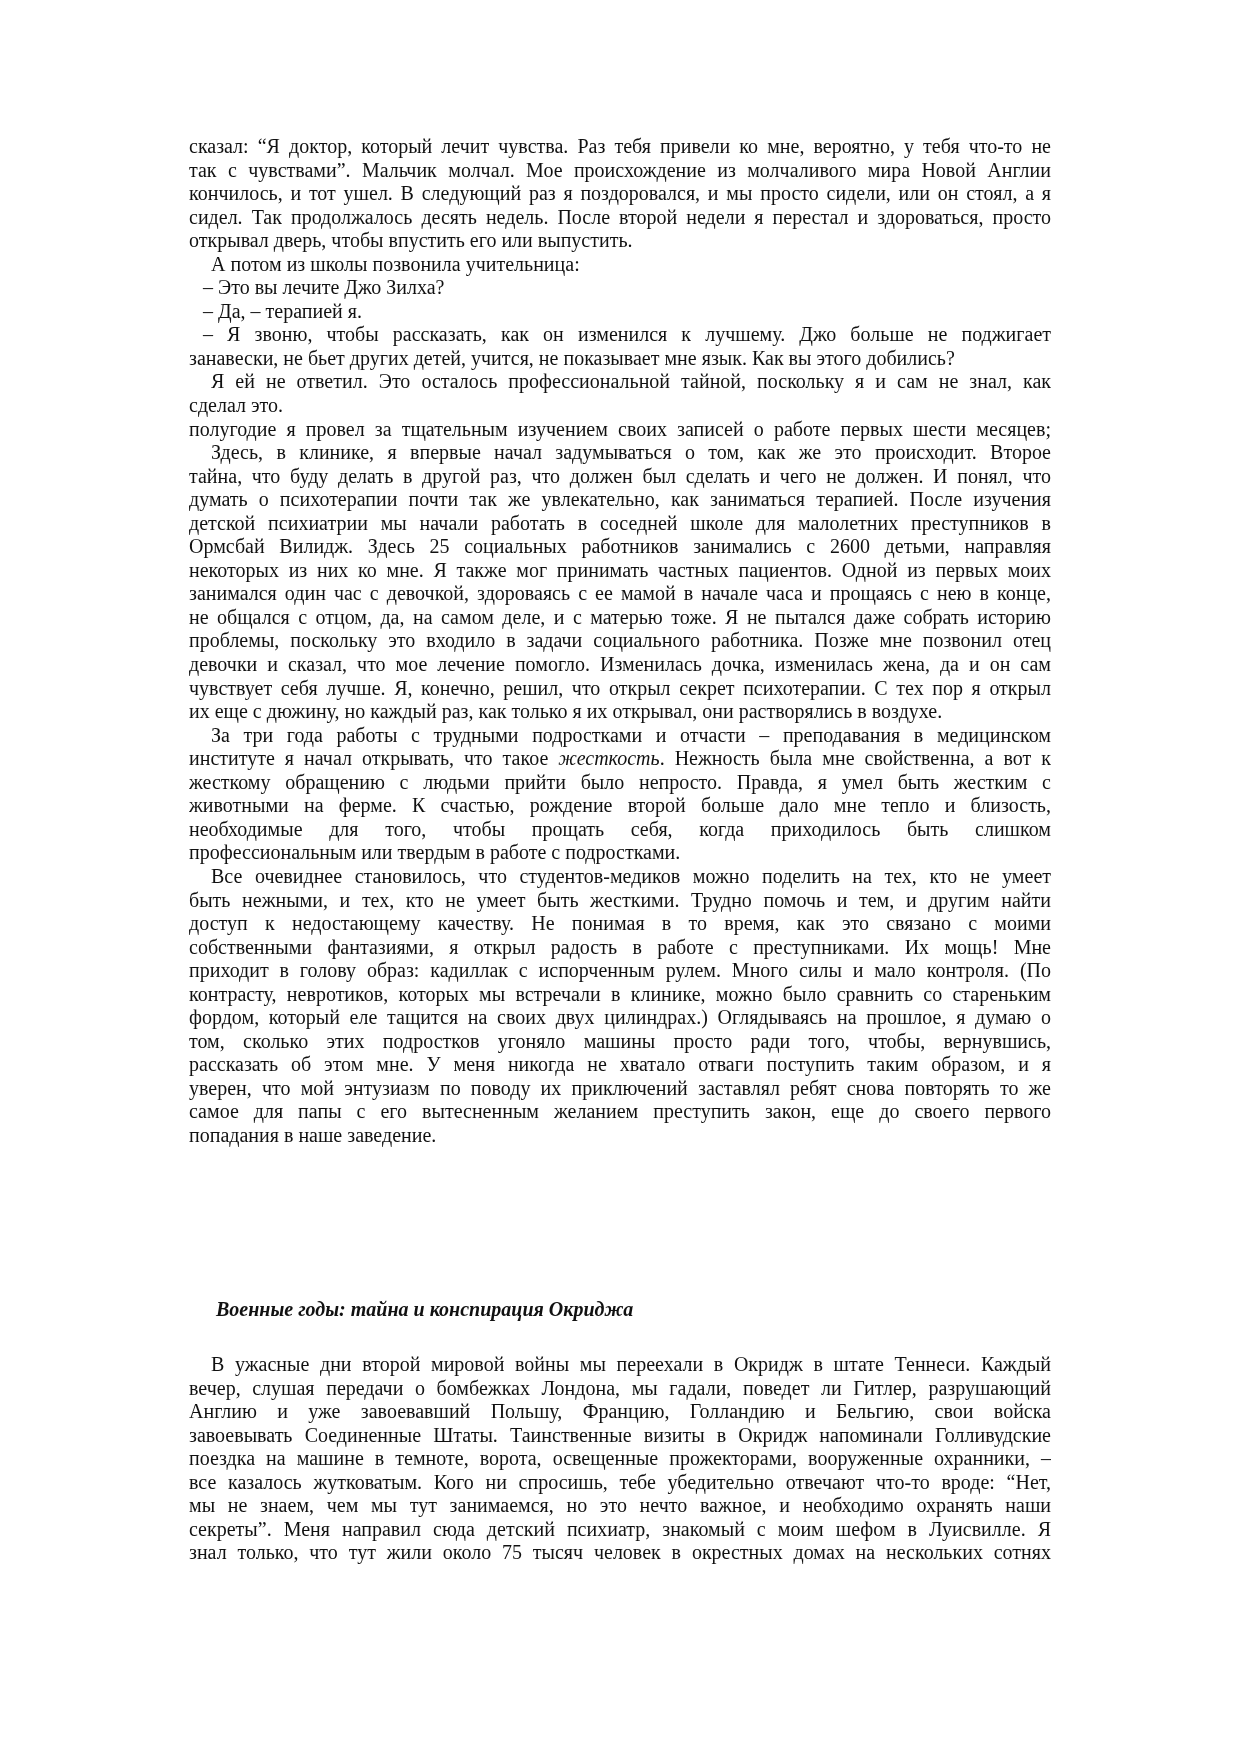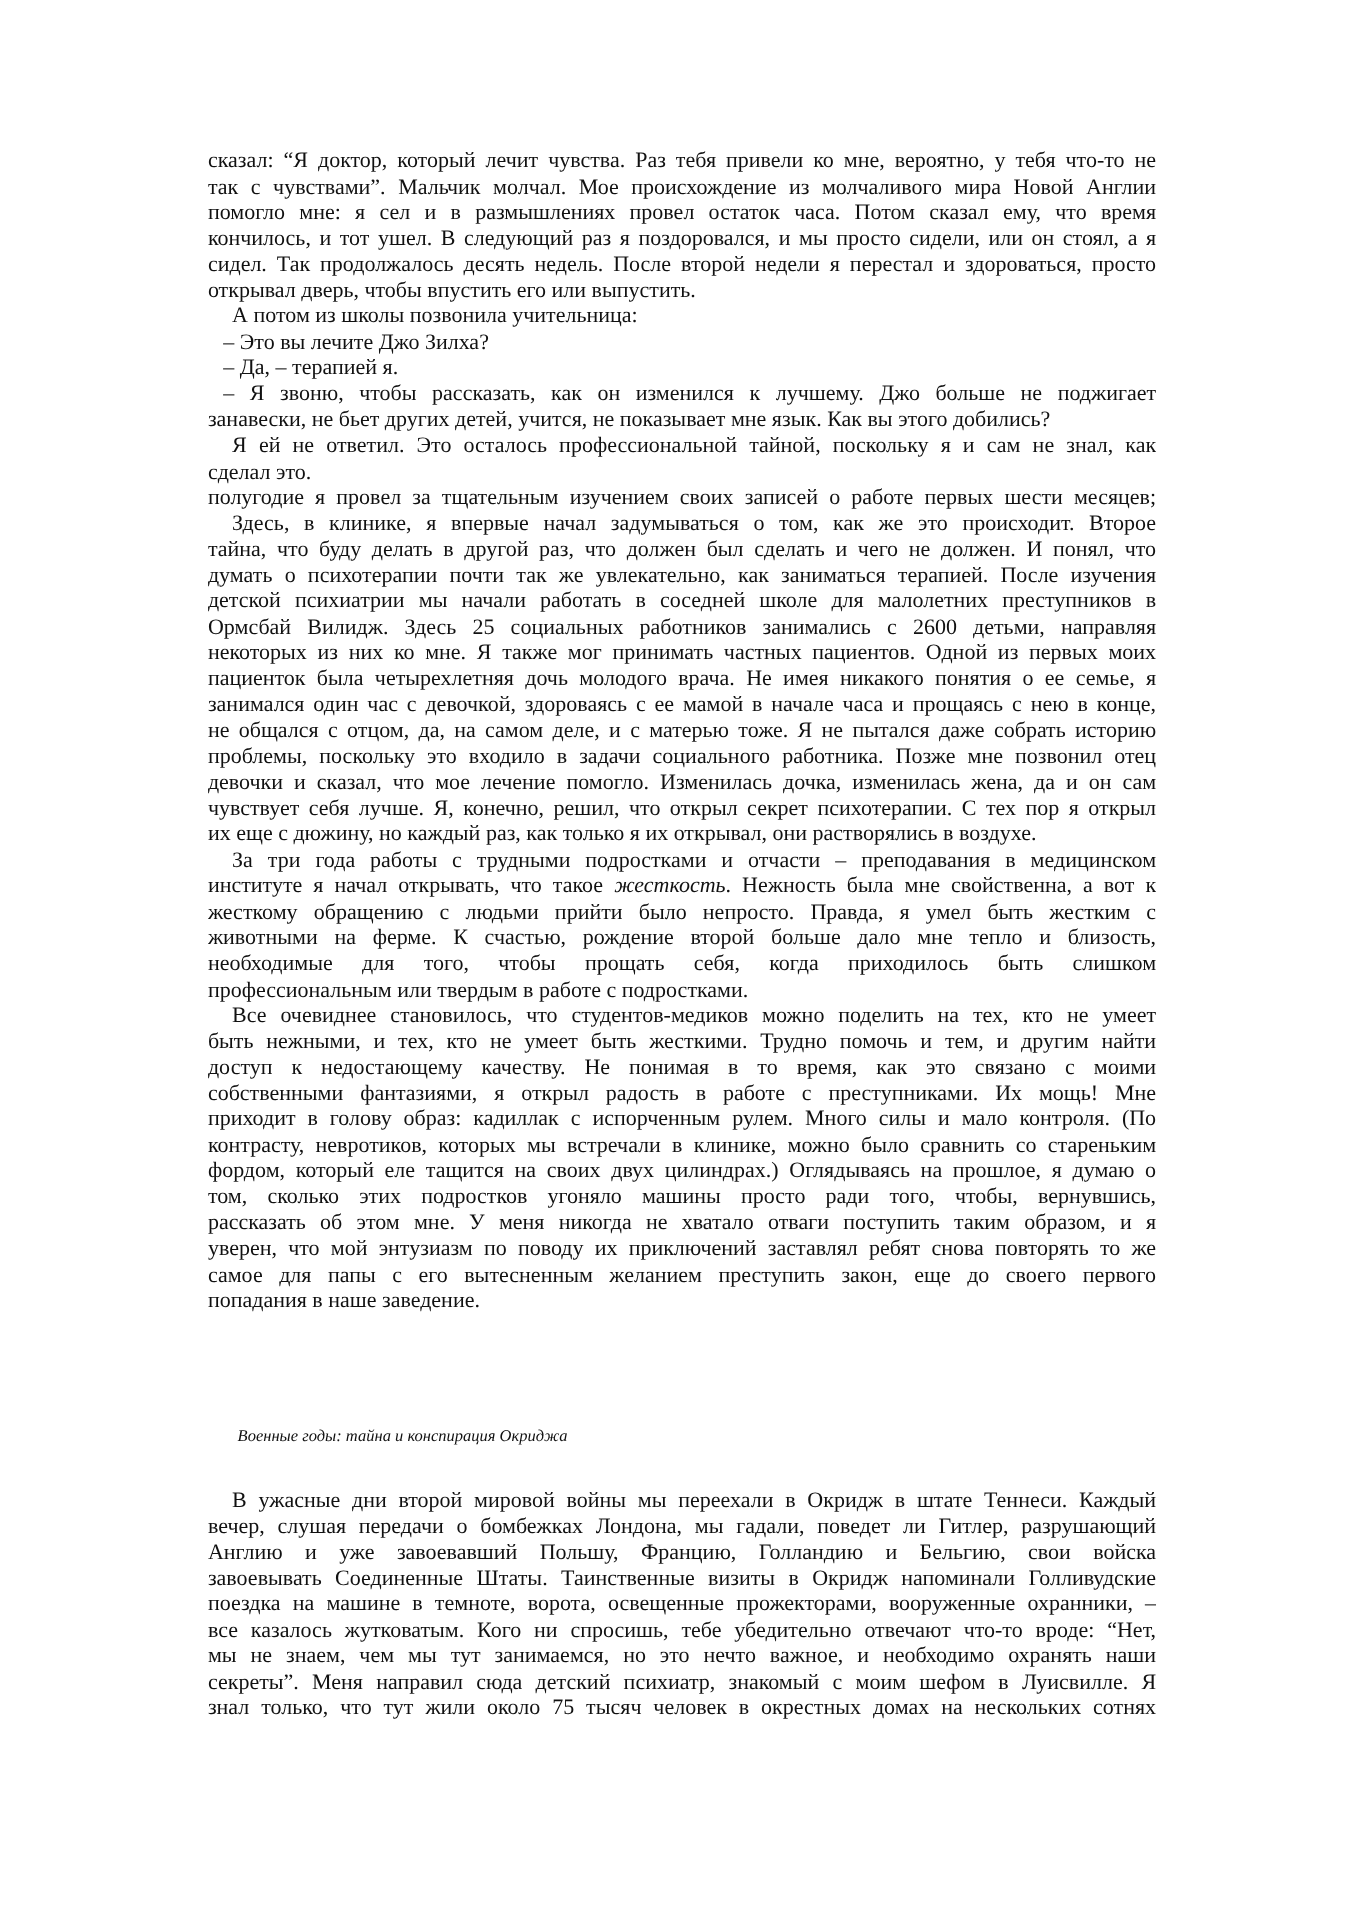--- a/index.html
+++ b/index.html
@@ -16,52 +16,50 @@
     display: block; height: 23.55px; line-height: 23.55px;
     white-space: nowrap; text-align: justify; text-align-last: justify;
     overflow: hidden;
   }
   .line.last { text-align-last: left; }
   .line.indent { padding-left: 22px; }
   .line.dash { padding-left: 14px; }
   .heading {
     position: absolute; left: 216px; top: 1298px;
     font-family: "Liberation Serif", "DejaVu Serif", serif;
-    font-style: italic; font-weight: normal; font-size: 15px; color: #111;
+    font-style: italic; font-weight: bold; font-size: 20px; color: #111;
     white-space: nowrap;
   }
   em { font-style: italic; }
 </style>
 </head>
 <body>
 
 <div class="page">
 
   <div class="text" id="sec1" style="top:135px;">
       <span class="line">сказал: “Я доктор, который лечит чувства. Раз тебя привели ко мне, вероятно, у тебя что-то не</span>
       <span class="line">так с чувствами”. Мальчик молчал. Мое происхождение из молчаливого мира Новой Англии</span>
-      <span class="line">помогло мне: я сел и в размышлениях провел остаток часа. Потом сказал ему, что время</span>
       <span class="line">кончилось, и тот ушел. В следующий раз я поздоровался, и мы просто сидели, или он стоял, а я</span>
       <span class="line">сидел. Так продолжалось десять недель. После второй недели я перестал и здороваться, просто</span>
       <span class="line last">открывал дверь, чтобы впустить его или выпустить.</span>
       <span class="line indent last">А потом из школы позвонила учительница:</span>
       <span class="line dash last">– Это вы лечите Джо Зилха?</span>
       <span class="line dash last">– Да, – терапией я.</span>
       <span class="line dash">–  Я звоню, чтобы рассказать, как он изменился к лучшему. Джо больше не поджигает</span>
       <span class="line last">занавески, не бьет других детей, учится, не показывает мне язык. Как вы этого добились?</span>
       <span class="line indent">Я ей не ответил. Это осталось профессиональной тайной, поскольку я и сам не знал, как</span>
       <span class="line last">сделал это.</span>
       <span class="line">полугодие я провел за тщательным изучением своих записей о работе первых шести месяцев;</span>
       <span class="line indent">Здесь, в клинике, я впервые начал задумываться о том, как же это происходит. Второе</span>
       <span class="line">тайна, что буду делать в другой раз, что должен был сделать и чего не должен. И понял, что</span>
       <span class="line">думать о психотерапии почти так же увлекательно, как заниматься терапией. После изучения</span>
       <span class="line">детской психиатрии мы начали работать в соседней школе для малолетних преступников в</span>
       <span class="line">Ормсбай Вилидж. Здесь 25 социальных работников занимались с 2600 детьми, направляя</span>
       <span class="line">некоторых из них ко мне. Я также мог принимать частных пациентов. Одной из первых моих</span>
-      <span class="line">пациенток была четырехлетняя дочь молодого врача. Не имея никакого понятия о ее семье, я</span>
       <span class="line">занимался один час с девочкой, здороваясь с ее мамой в начале часа и прощаясь с нею в конце,</span>
       <span class="line">не общался с отцом, да, на самом деле, и с матерью тоже. Я не пытался даже собрать историю</span>
       <span class="line">проблемы, поскольку это входило в задачи социального работника. Позже мне позвонил отец</span>
       <span class="line">девочки и сказал, что мое лечение помогло. Изменилась дочка, изменилась жена, да и он сам</span>
       <span class="line">чувствует себя лучше. Я, конечно, решил, что открыл секрет психотерапии. С тех пор я открыл</span>
       <span class="line last">их еще с дюжину, но каждый раз, как только я их открывал, они растворялись в воздухе.</span>
       <span class="line indent">За три года работы с трудными подростками и отчасти – преподавания в медицинском</span>
       <span class="line"><span>институте я начал открывать, что такое </span><em>жесткость</em><span>. Нежность была мне свойственна, а вот к</span></span>
       <span class="line">жесткому обращению с людьми прийти было непросто. Правда, я умел быть жестким с</span>
       <span class="line">животными на ферме. К счастью, рождение второй больше дало мне тепло и близость,</span>

